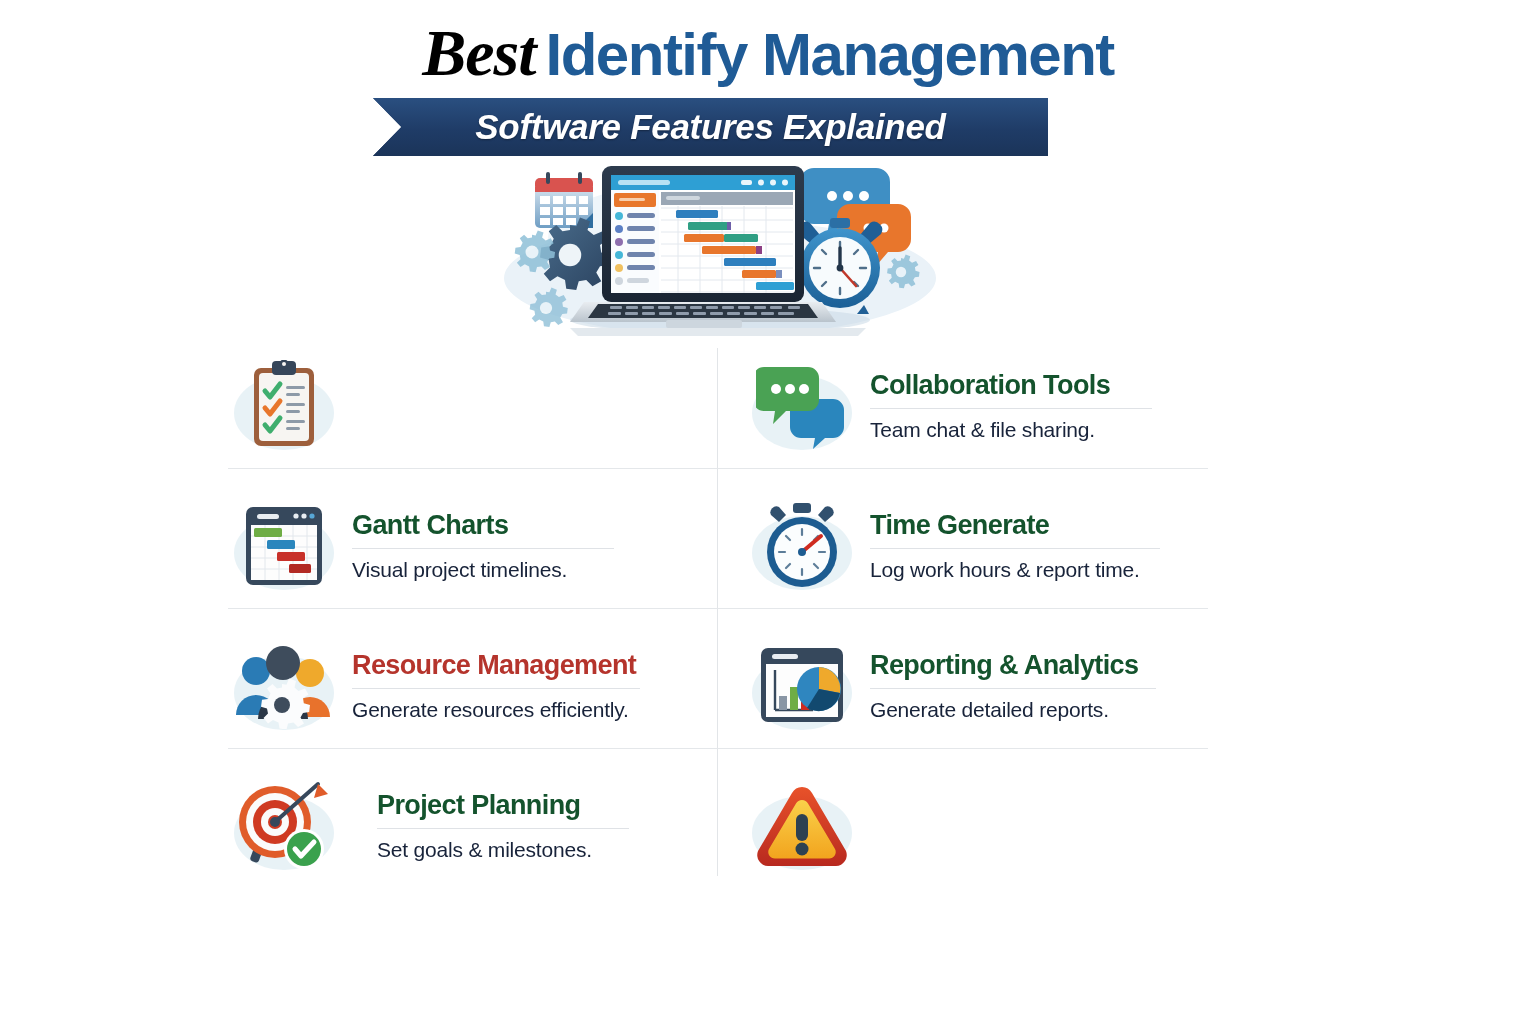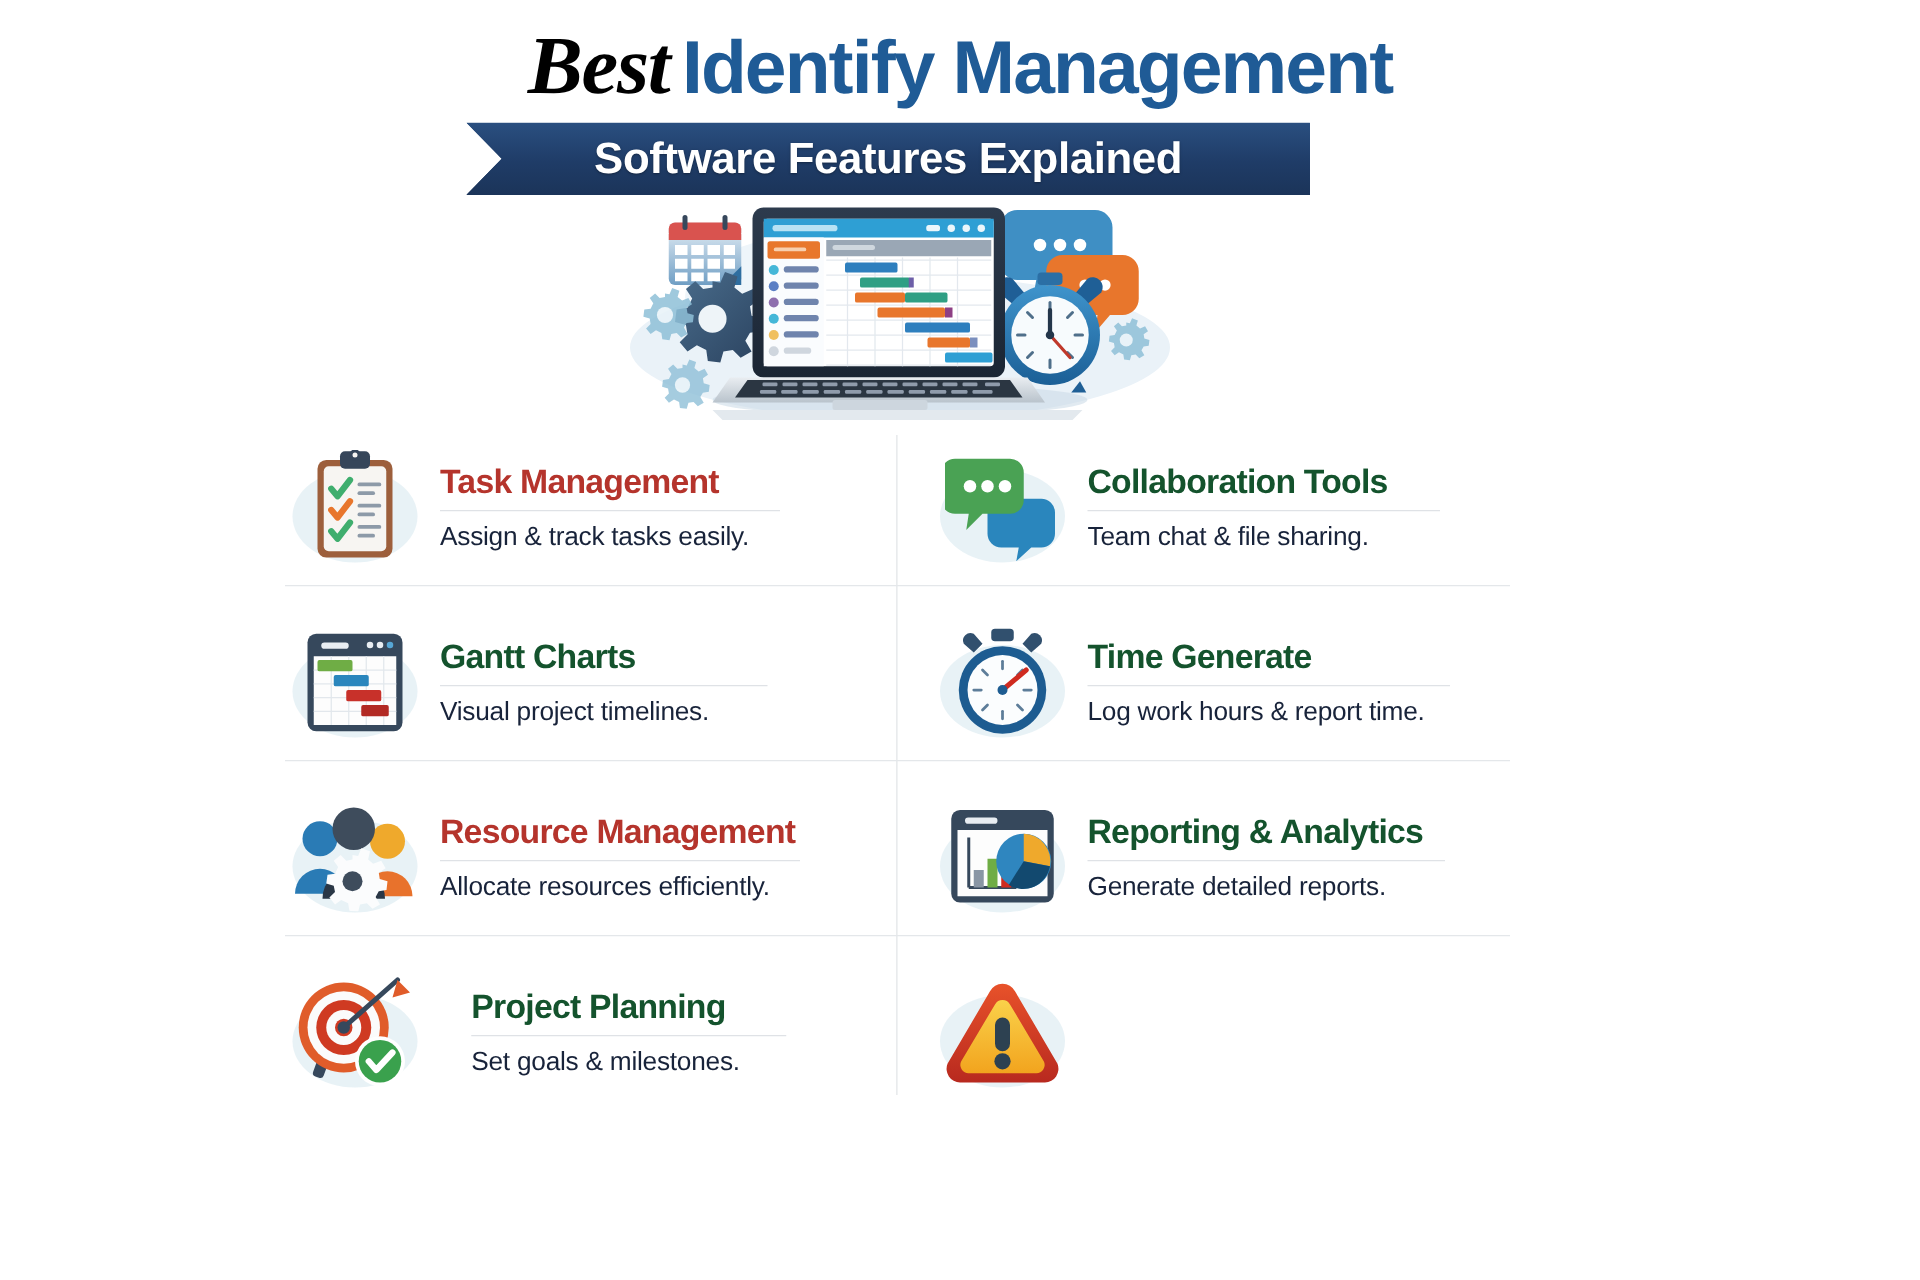--- a/index.html
+++ b/index.html
@@ -63,20 +63,21 @@
                        0% 100%, 4.2% 50%, 0% 0%);
   }
   #banner-inner {
     position: absolute;
     inset: 0;
     background: linear-gradient(180deg, #2a4f80 0%, #1f3c67 55%, #1b3459 100%);
     clip-path: polygon(0% 0%, 100% 0%, 95.8% 50%, 100% 100%, 0% 100%, 4.2% 50%);
     display: flex;
     align-items: center;
     justify-content: center;
+    font-style: italic;
   }
   #banner-text {
     color: #ffffff;
     font-size: 35px;
     font-weight: 700;
     letter-spacing: -0.3px;
     text-shadow: 0 1px 2px rgba(0,0,0,.35);
     font-family: "Liberation Sans", sans-serif;
   }
 
@@ -428,25 +429,20 @@
         <g fill="#8d9aa8">
           <rect x="44" y="26" width="19" height="3" rx="1.5"></rect>
             <rect x="44" y="33" width="14" height="3" rx="1.5"></rect>
           <rect x="44" y="43" width="19" height="3" rx="1.5"></rect>
             <rect x="44" y="50" width="14" height="3" rx="1.5"></rect>
           <rect x="44" y="60" width="19" height="3" rx="1.5"></rect>
             <rect x="44" y="67" width="14" height="3" rx="1.5"></rect>
         </g>
       </svg>
     </div>
-    <div class="cell-text">
-      <div class="cell-title t-red">Task Management</div>
-      <div class="cell-rule"></div>
-      <div class="cell-desc">Assign &amp; track tasks easily.</div>
-    </div>
   </div>
 
   <div class="cell col-r row-0" data-idx="1">
     <div class="cell-icon">
       <div class="blob"></div>
       <svg width="92" height="86" viewBox="0 0 92 86">
         <path d="M45 36 h32 a11 11 0 0 1 11 11 v17 a11 11 0 0 1 -11 11 h-8 l-12 11 l2 -11 h-14 a11 11 0 0 1 -11 -11 v-17 a11 11 0 0 1 11 -11 z" fill="#2a86bd"></path>
         <path d="M8 4 h44 a11 11 0 0 1 11 11 v22 a11 11 0 0 1 -11 11 h-22 l-13 13 l2 -13 h-11 a11 11 0 0 1 -11 -11 v-22 a11 11 0 0 1 11 -11 z" fill="#4aa254"></path>
         <circle cx="20" cy="26" r="5" fill="#fff"></circle>
           <circle cx="34" cy="26" r="5" fill="#fff"></circle>
@@ -535,21 +531,21 @@
         <path d="M24 76 a25 25 0 0 1 50 0 z" fill="#2a3746"></path>
         <g transform="translate(48,62)">
           <path d="M0,-21 L4.5,-20.2 L7,-26.5 L14,-24 L12.5,-17.5 L16.5,-14 L23,-16.5 L26.5,-10.5 L21,-7 L21.8,-1.8 L28,0 L27.2,7 L21,8 L18.5,12.5 L22,18.5 L16,22 L11.5,17.5 L6,18.5 L4.5,24.5 L-2.5,23.6 L-3.5,17.5 L-9,15 L-14,18.5 L-18.5,13 L-14,8.5 L-15,3.5 L-21,1.8 L-20,-5.3 L-14,-6 L-11.5,-11.5 L-15,-16.5 L-9.5,-21 L-5,-16.5 L0,-17.5 Z" fill="#fbfcfd"></path>
           <circle cx="0" cy="0" r="8" fill="#3e4c5c"></circle>
         </g>
       </svg>
     </div>
     <div class="cell-text">
       <div class="cell-title t-red">Resource Management</div>
       <div class="cell-rule"></div>
-      <div class="cell-desc">Allocate resources efficiently.</div>
+      <div class="cell-desc">Generate resources efficiently.</div>
     </div>
   </div>
 
   <div class="cell col-r row-2" data-idx="5">
     <div class="cell-icon">
       <div class="blob"></div>
       <svg width="94" height="84" viewBox="0 0 94 84">
         <rect x="6" y="4" width="82" height="74" rx="7" fill="#36485c"></rect>
         <rect x="11" y="20" width="72" height="53" fill="#fdfdfd"></rect>
         <rect x="17" y="10" width="26" height="5" rx="2.5" fill="#e8edf2"></rect>

